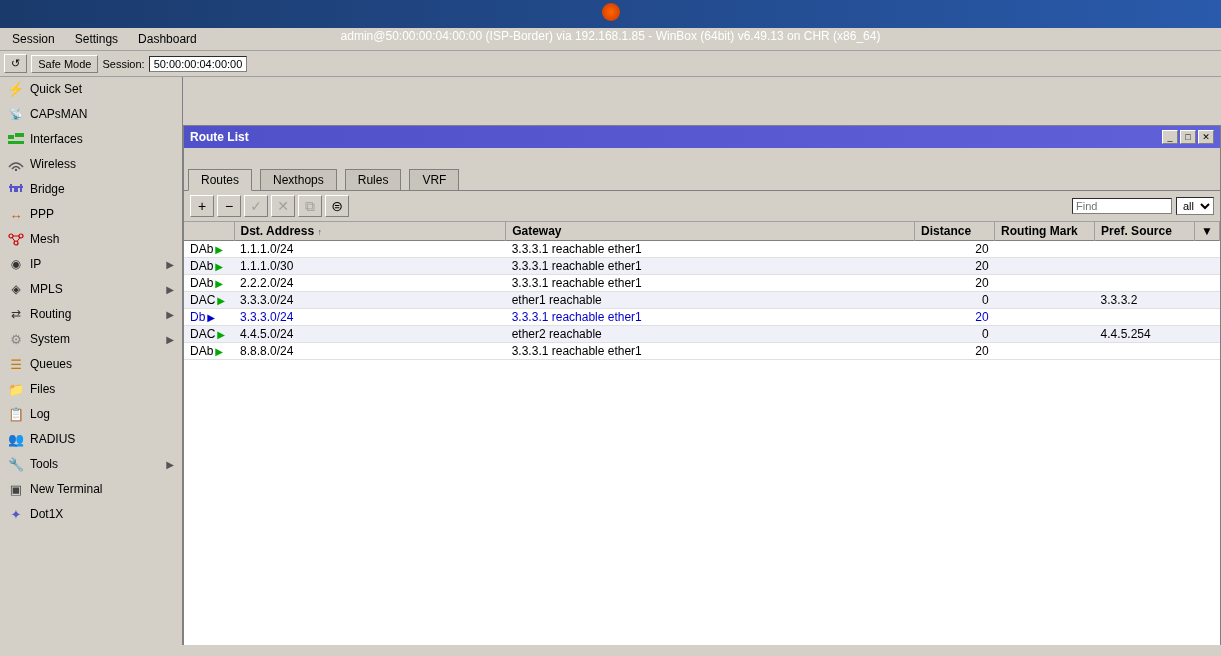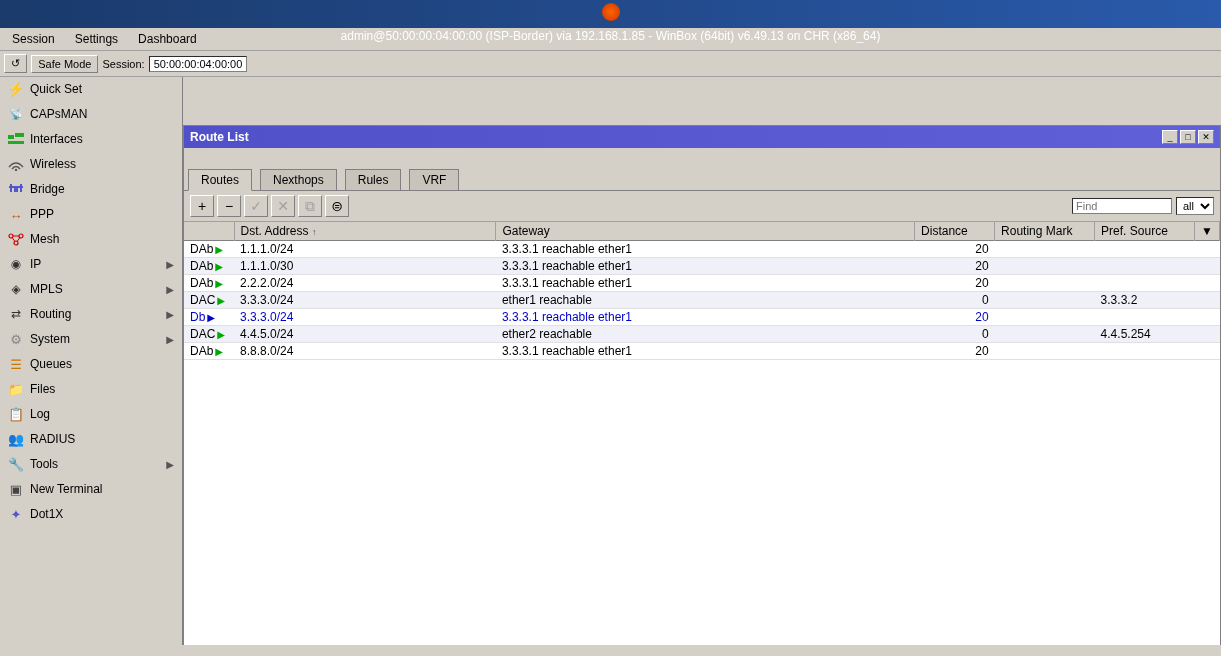--- a/index.html
+++ b/index.html
@@ -212,21 +212,21 @@
       border-collapse: collapse;
       font-size: 12px;
     }
     thead tr {
       background: #d4d0c8;
       border-bottom: 1px solid #808080;
     }
     th {
       padding: 2px 6px;
       text-align: left;
-      font-weight: normal;
+      font-weight: bold;
       border-right: 1px solid #a0a0a0;
       cursor: pointer;
       white-space: nowrap;
     }
     td {
       padding: 1px 6px;
       border-bottom: 1px solid #e0e0e0;
       white-space: nowrap;
     }
     tr.row-even { background: #ffffff; }

